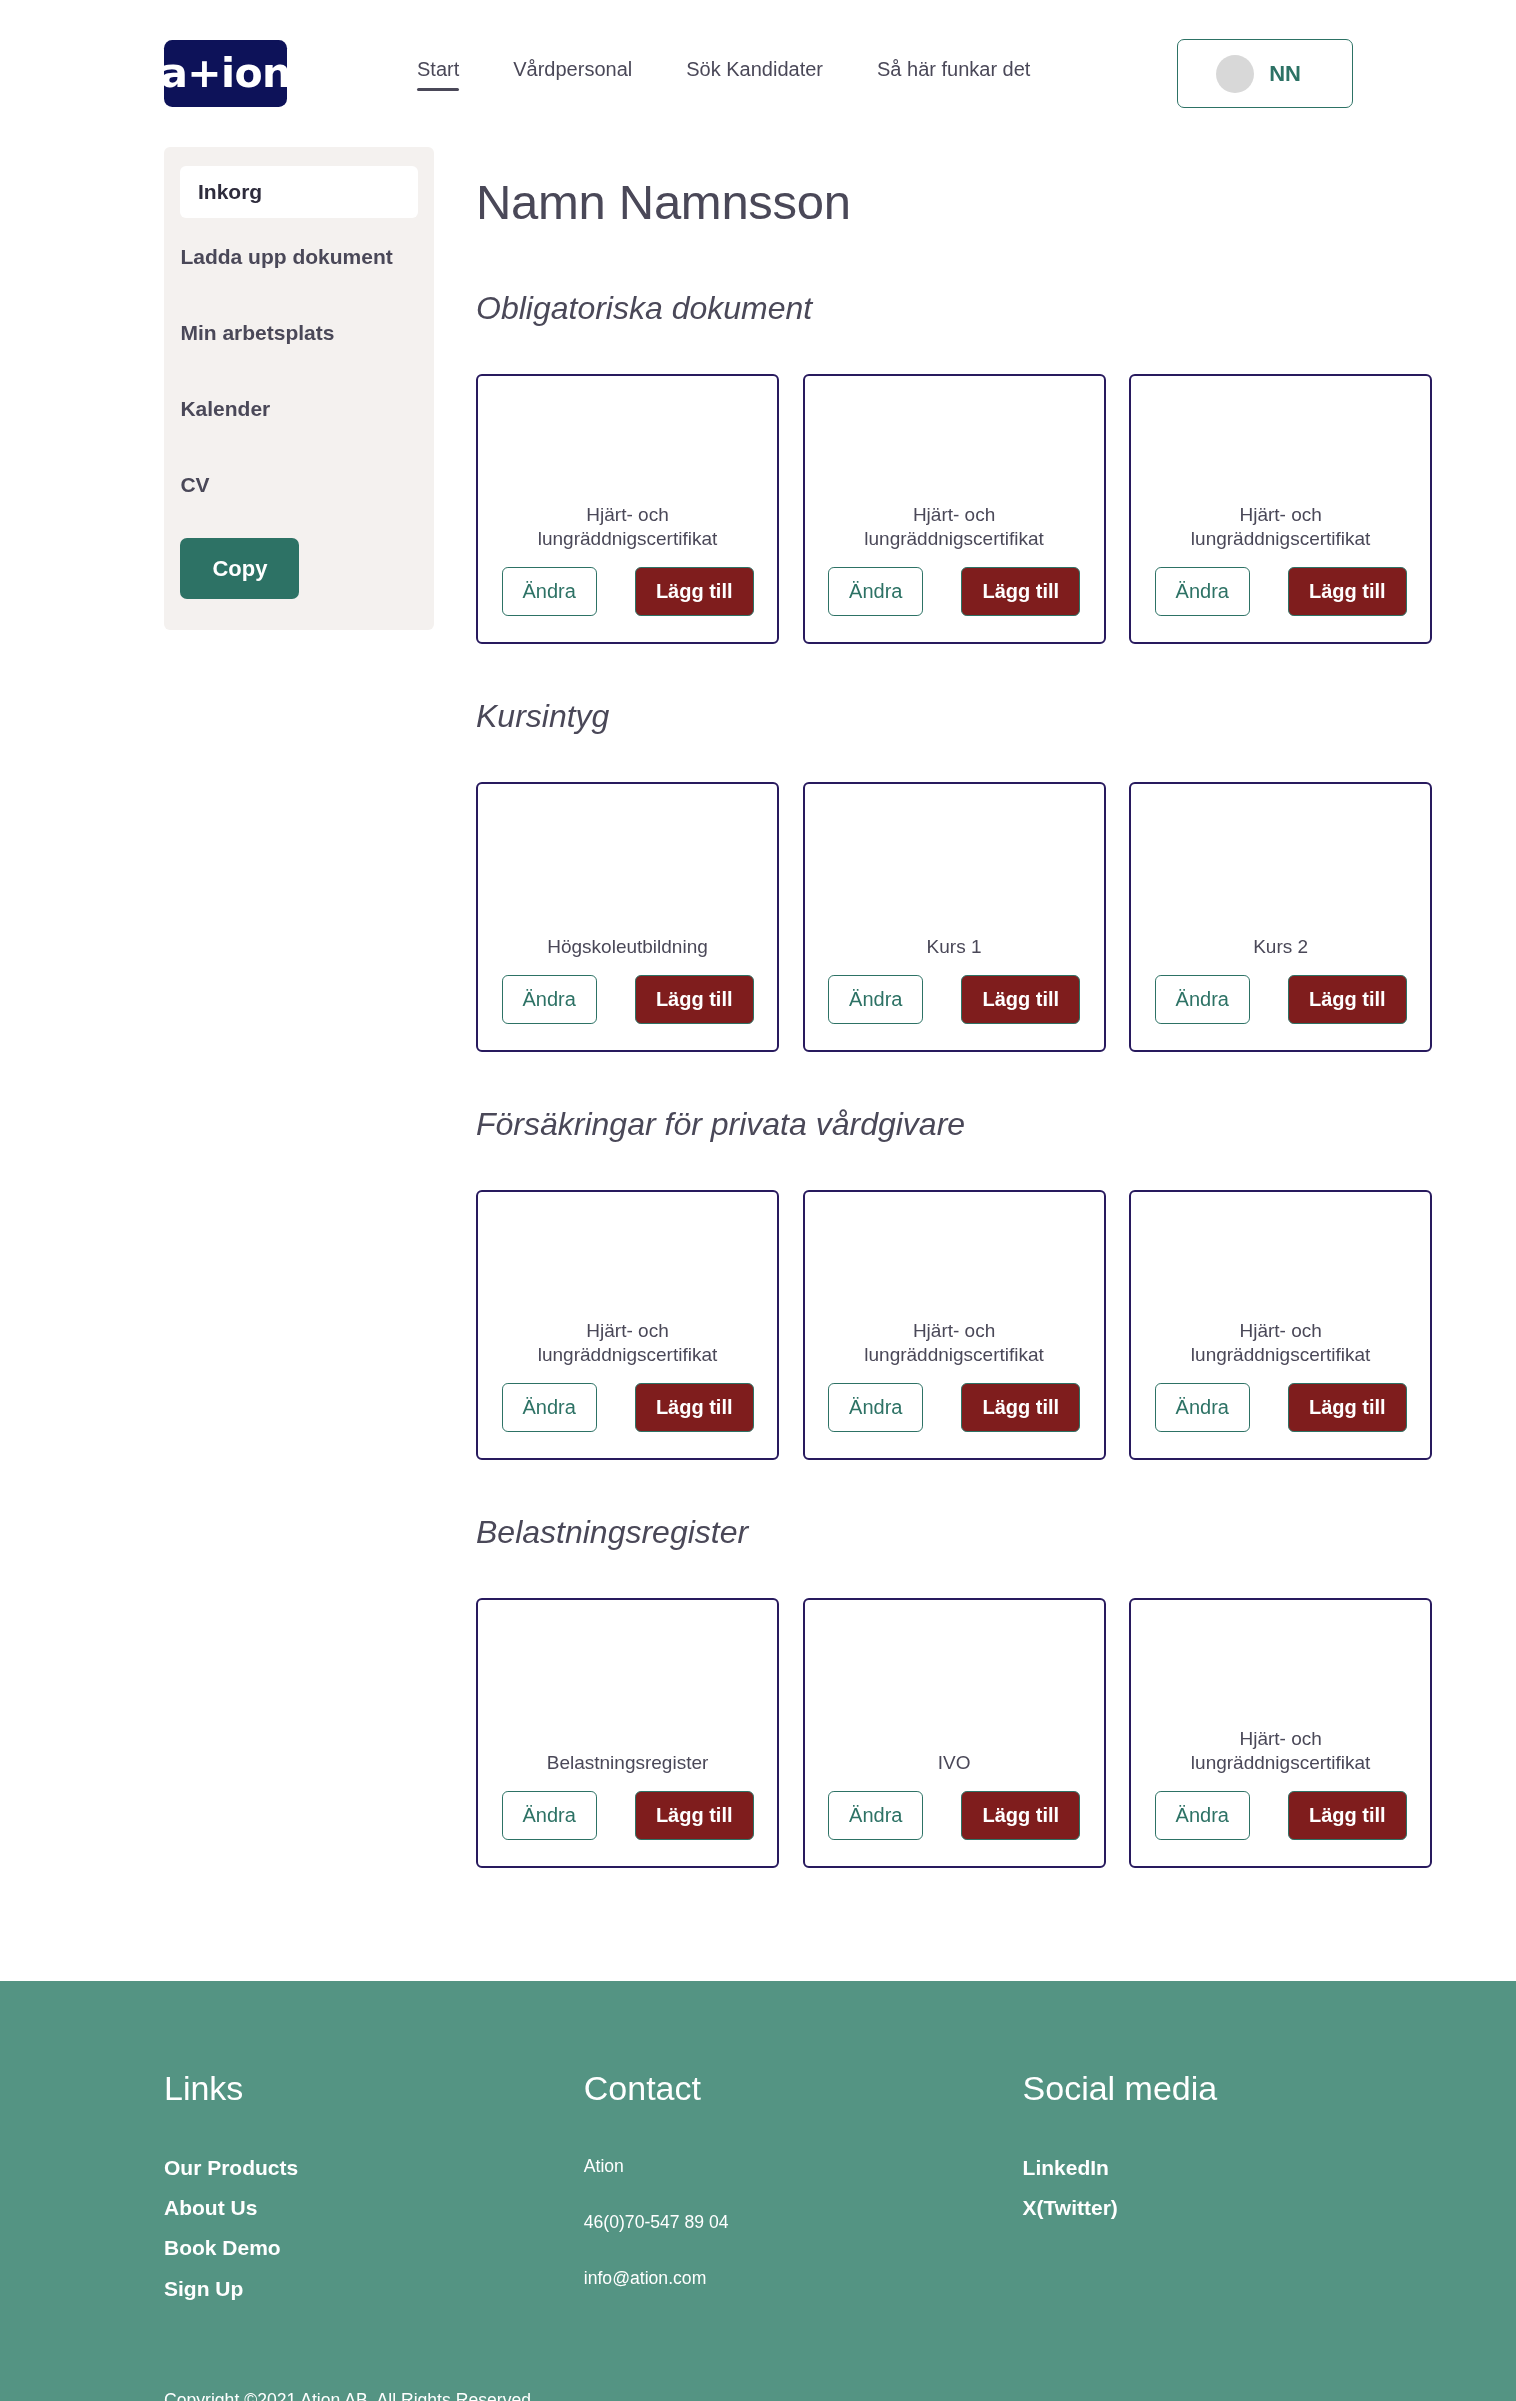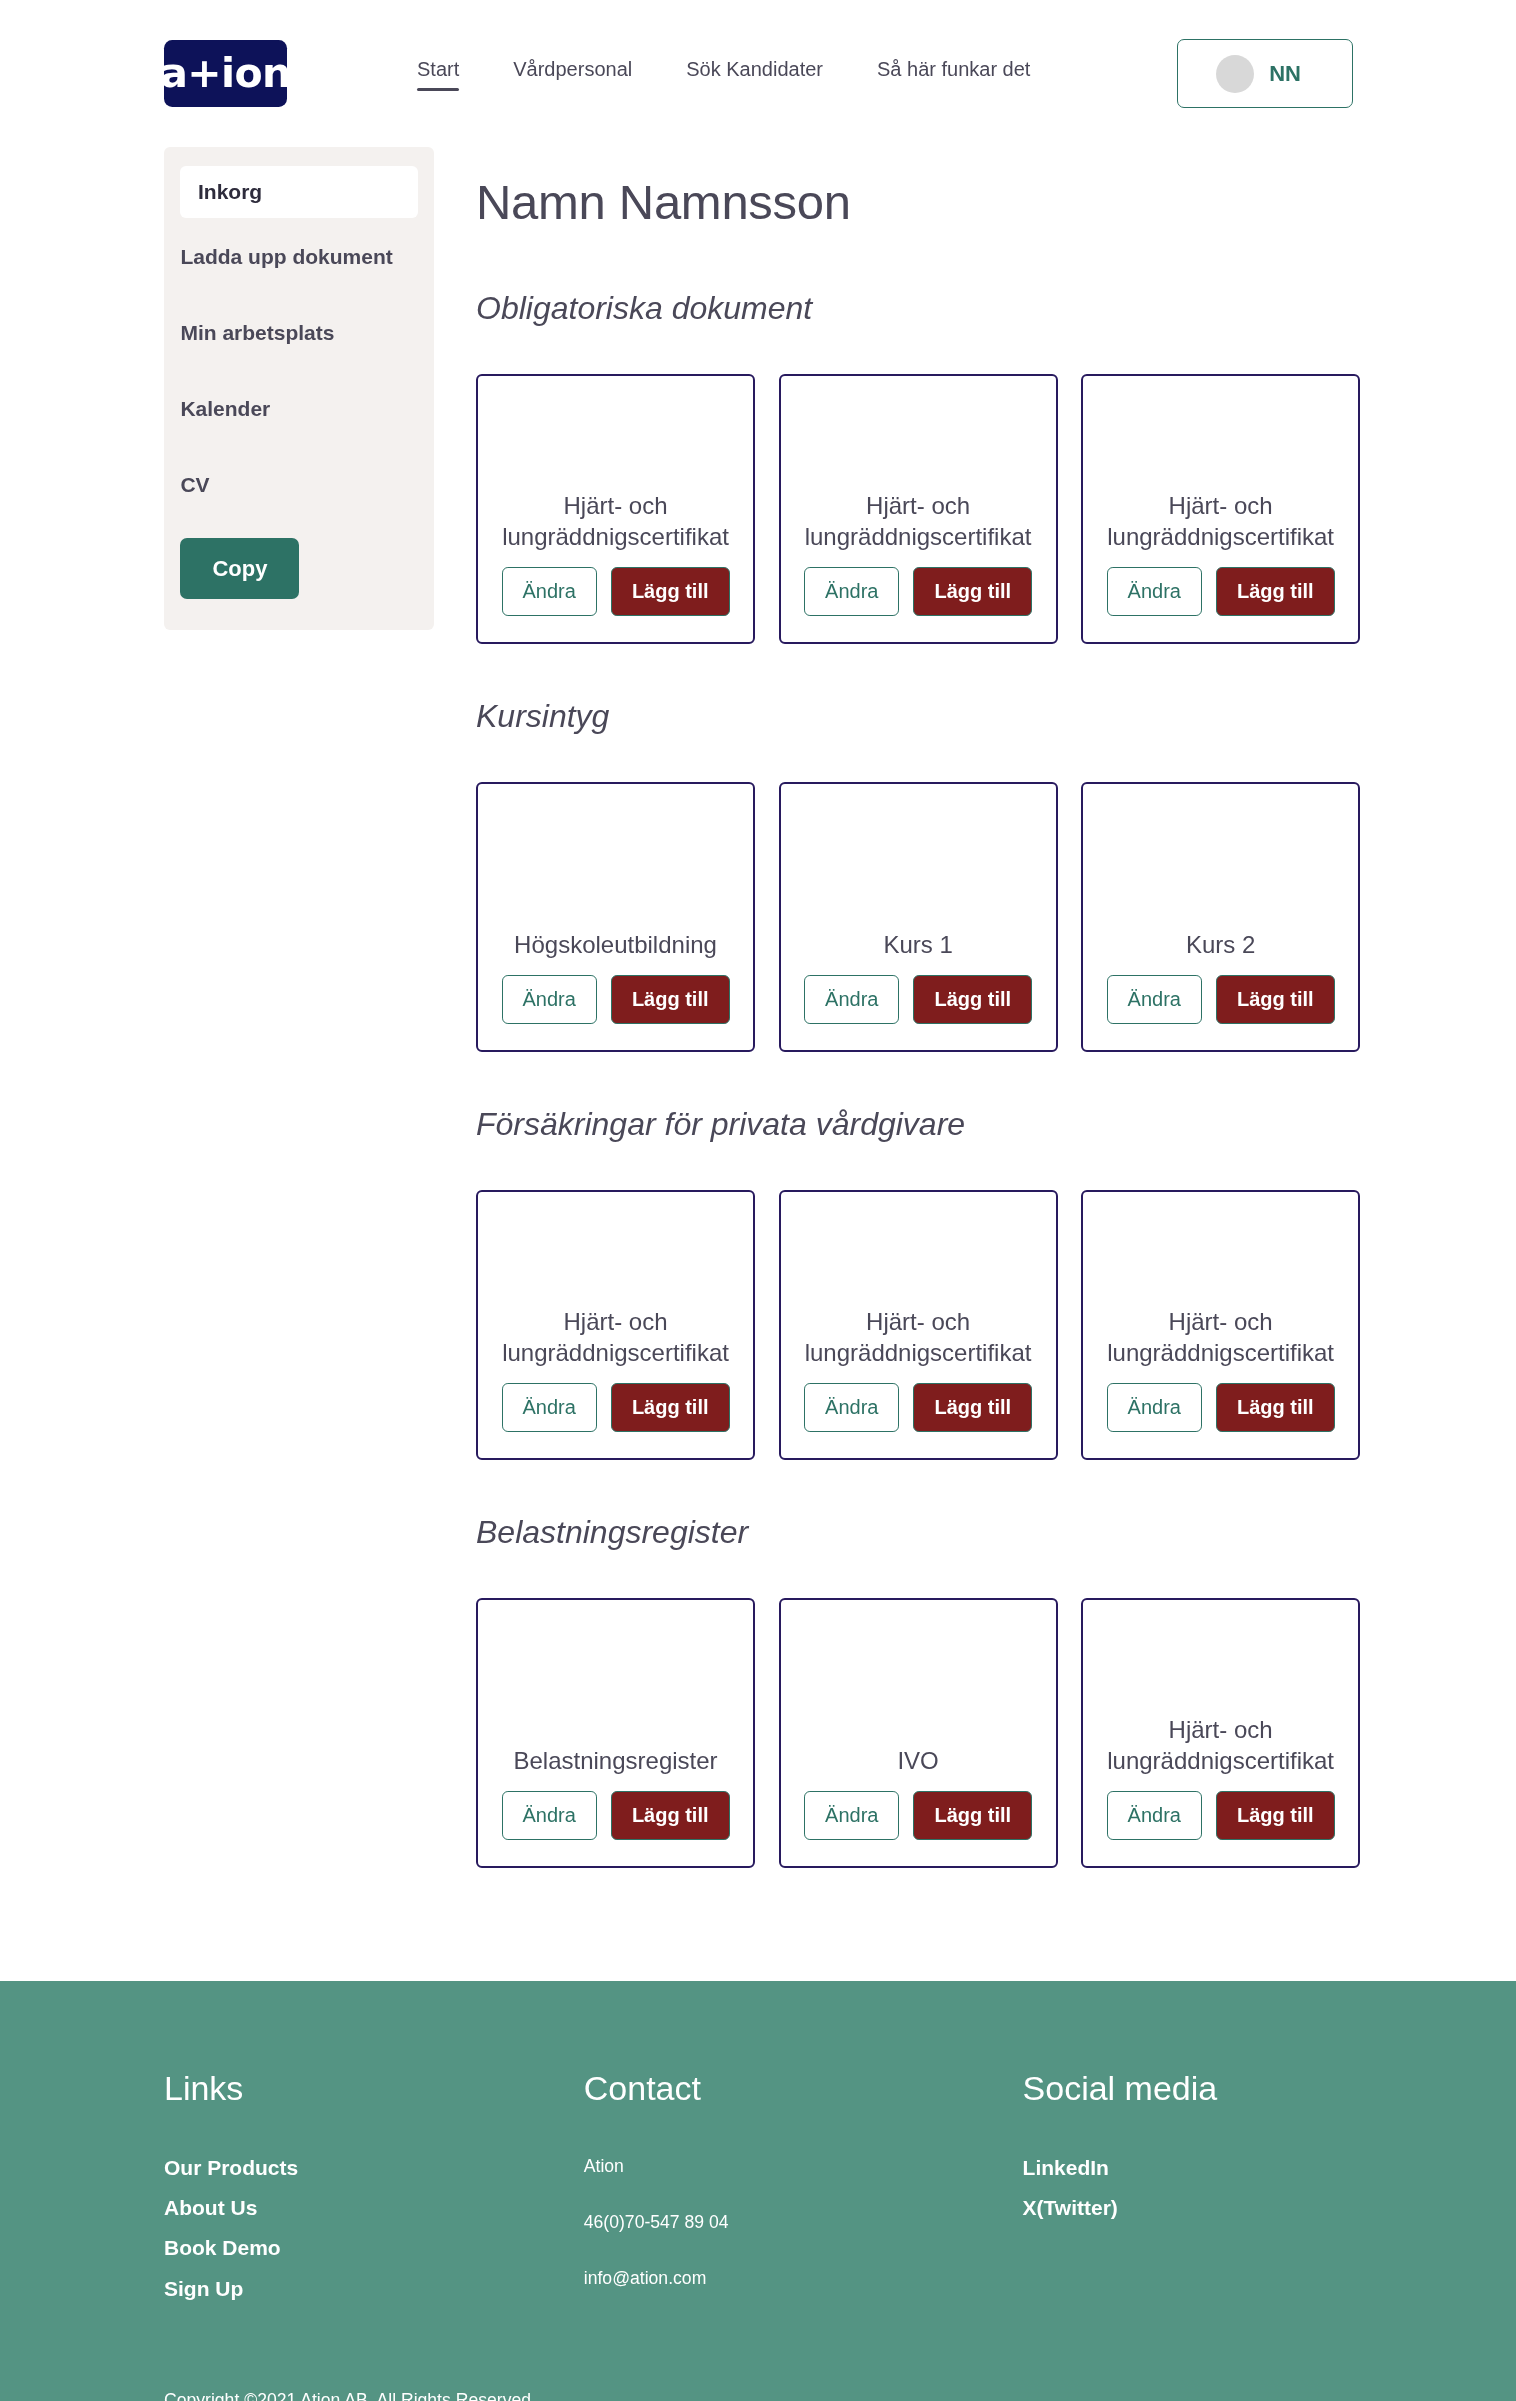--- a/index.html
+++ b/index.html
@@ -153,29 +153,29 @@
     border-radius:5.9px;
     background:#ffffff;
     height:270px;
     display:flex;
     flex-direction:column;
     justify-content:flex-end;
     align-items:center;
     padding:0 23.5px 26px 23.5px;
   }
   .card-title{
-    font-size:24px;
+    font-size:19px;
     color:#4a4858;
     text-align:center;
     line-height:1.3;
     margin-bottom:15.2px;
   }
   .card-actions{
     display:flex;
-    gap:14px;
+    gap:38px;
     width:100%;
     justify-content:center;
   }
   .btn{
     font-family:"Liberation Sans", sans-serif;
     font-size:20px;
     font-weight:400;
     border-radius:5.9px;
     padding:11.7px 20px;
     cursor:pointer;

